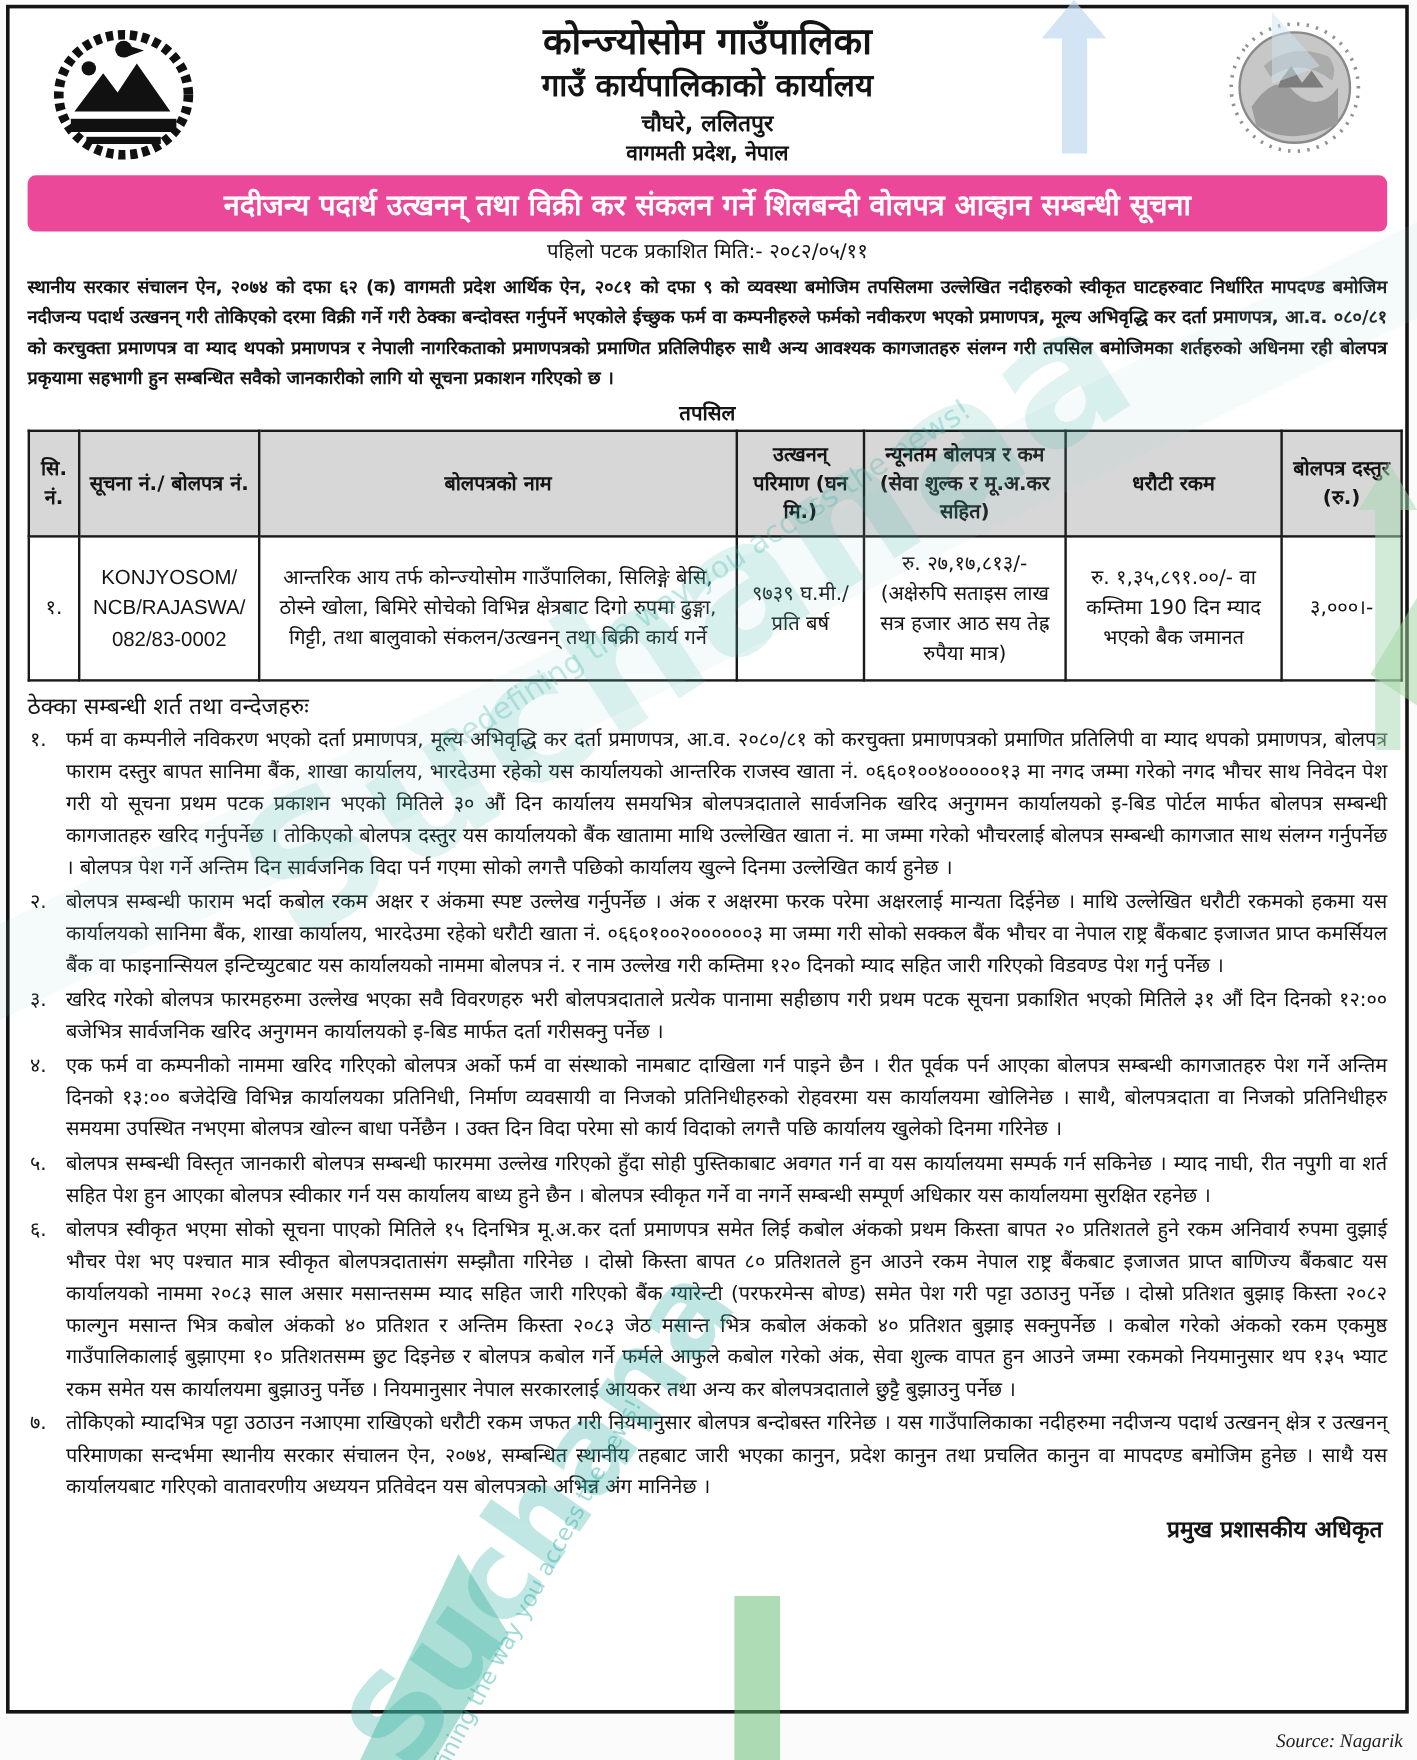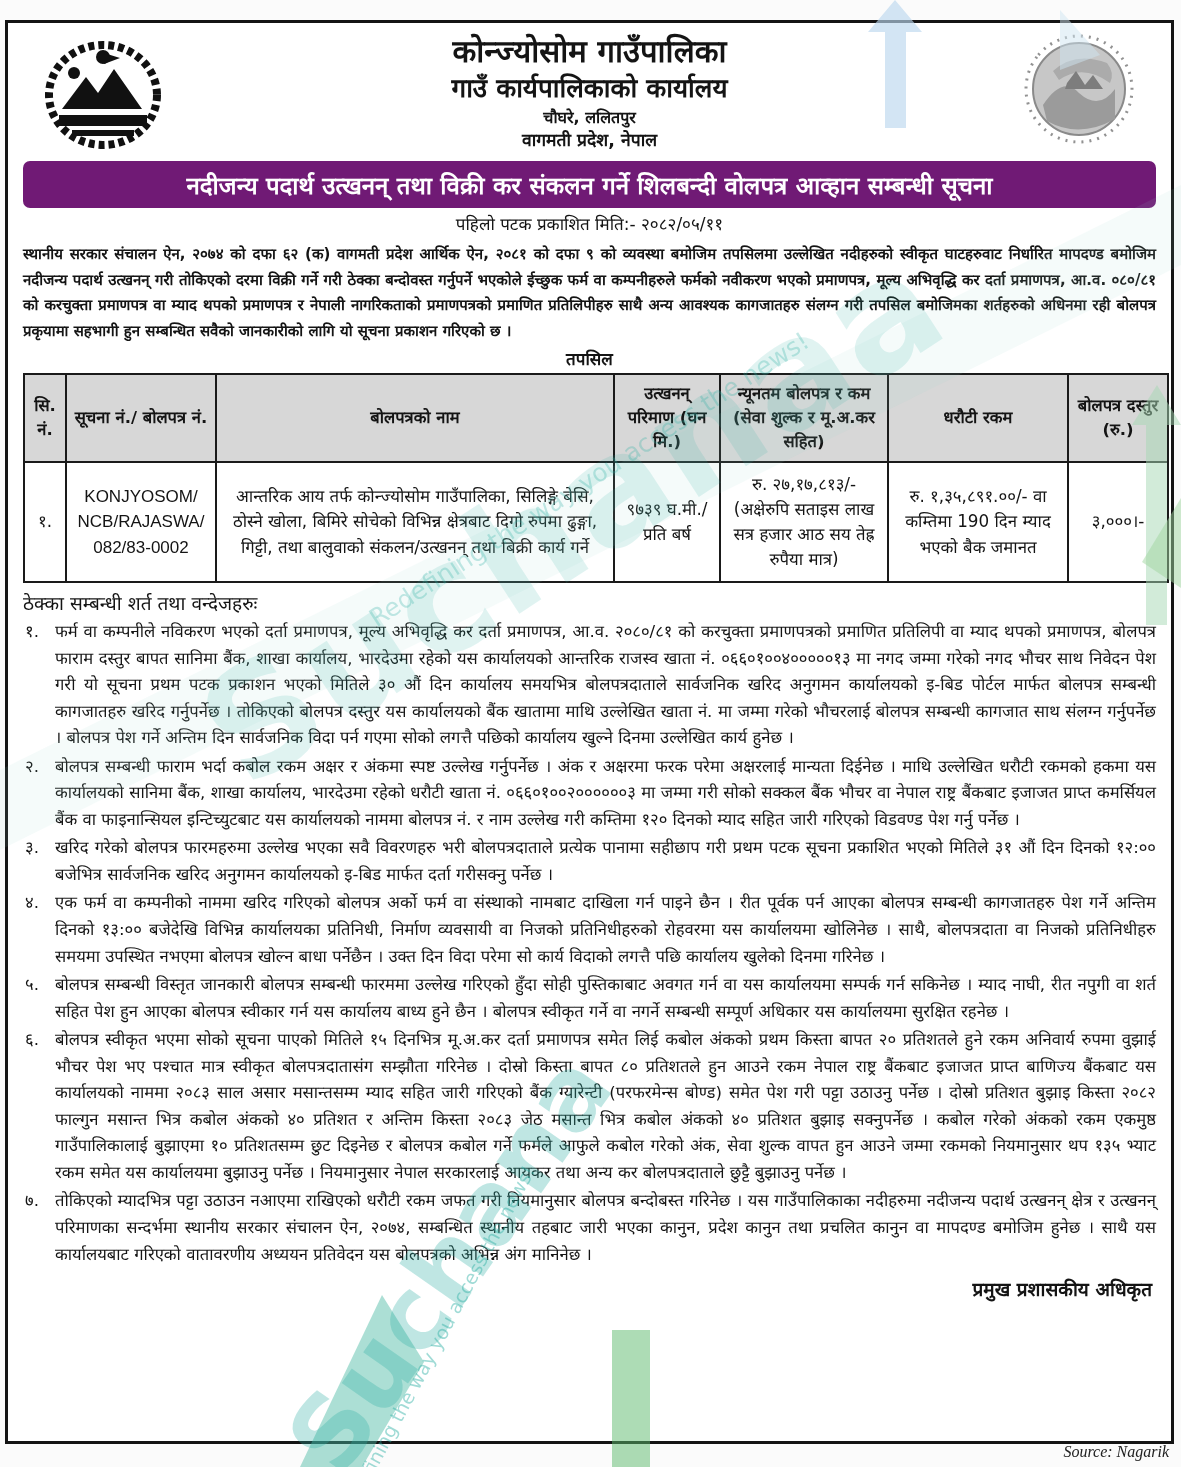--- a/index.html
+++ b/index.html
@@ -2,35 +2,35 @@
 <html><head>
 <meta charset="utf-8">
 <style>
   html,body{margin:0;padding:0;}
   body{
     width:1181px;height:1467px;position:relative;overflow:hidden;
     background:#fbfbfb;color:#141414;
     font-family:"DejaVu Sans","Liberation Sans",sans-serif;
   }
   .frame{
-    position:absolute;left:5px;top:20px;width:1169px;height:1424px;
+    position:absolute;left:5px;top:4px;width:1169px;height:1424px;
     box-sizing:border-box;border:3px solid #141414;
     padding:6px 15px 8px 15px;background:#fff;z-index:1;
   }
   
   .masthead{display:flex;align-items:flex-start;}
   .logo-left{flex:0 0 160px;display:flex;justify-content:center;padding-top:6px;}
   .logo-right{flex:0 0 160px;display:flex;justify-content:center;padding-top:4px;}
   .head-center{flex:1;text-align:center;line-height:1.25;}
   .h1{font-size:31px;font-weight:bold;margin:3px 0 1px;}
   .h2{font-size:26px;font-weight:bold;margin:1px 0;}
-  .h3{font-size:16px;font-weight:bold;margin:4px 0 1px;}
+  .h3{font-size:19px;font-weight:bold;margin:4px 0 1px;}
   .h4{font-size:17.5px;font-weight:bold;margin:2px 0;}
   .banner{
-    background:#701a75;color:#fff;text-align:center;font-weight:bold;
+    background:#ec4899;color:#fff;text-align:center;font-weight:bold;
     font-size:24px;padding:7px 4px;border-radius:7px;margin:4px 0 3px;
   }
   .pubdate{text-align:center;font-size:17px;font-weight:500;margin:4px 0 7px;}
   .intro{font-size:15px;line-height:1.7;text-align:justify;margin:0 0 3px;font-weight:bold;}
   .tapasil{text-align:center;font-weight:bold;font-size:17px;margin:1px 0 3px;}
   
   table{width:100%;border-collapse:collapse;table-layout:fixed;}
   th,td{border:2px solid #1a1a1a;padding:3px 6px;text-align:center;vertical-align:middle;}
   th{background:#d7d7d7;font-size:16.5px;font-weight:bold;height:80px;line-height:1.45;}
   td{font-size:16.8px;height:112px;line-height:1.5;}

